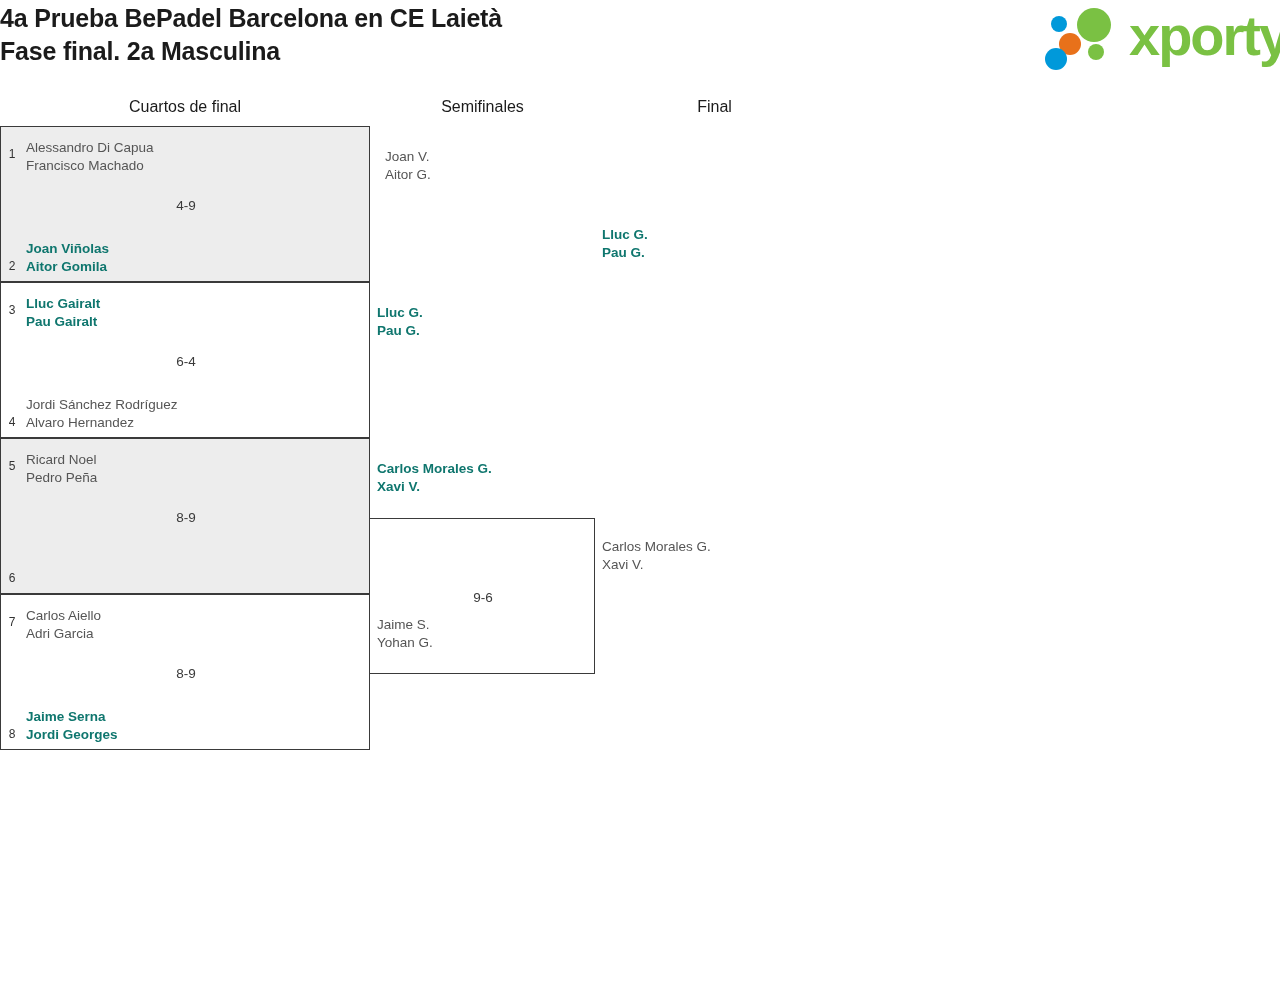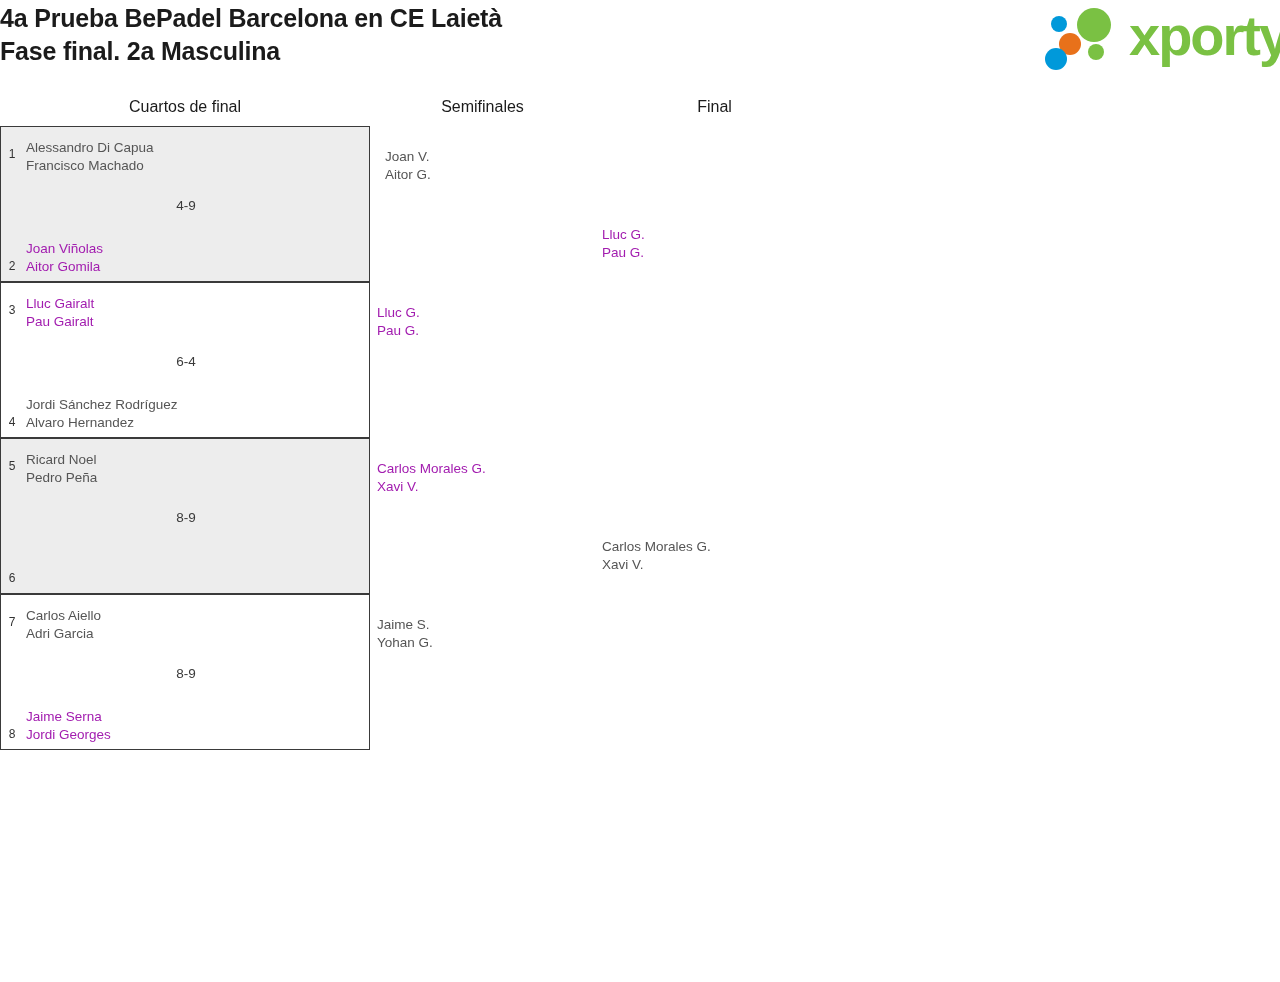--- a/index.html
+++ b/index.html
@@ -96,21 +96,21 @@
   }
 
   
   .team {
     position: absolute;
     font-size: 13.5px;
     line-height: 18px;
     white-space: pre-line;
   }
   .team.loser  { color: #555555; font-weight: normal; }
-  .team.winner { color: #a21caf; font-weight: normal; }
+  .team.winner { color: #0f766e; font-weight: bold; }
 
   .seed {
     position: absolute;
     font-size: 12px;
     line-height: 14px;
     color: #333333;
     text-align: center;
     width: 18px;
   }
 
@@ -180,20 +180,23 @@
     <span class="seed" style="left:2px; top:132px;">8</span>
     <span class="team winner" style="left:25px; top:113px;">Jaime Serna
 Jordi Georges</span>
   </div>
 
   <span class="team loser" style="left:377px; top:22px;margin-left:8px;">Joan V.
 Aitor G.</span>
   <span class="team winner" style="left:377px; top:178px;">Lluc G.
 Pau G.</span>
 
+  <div class="round-box" style="left:370px; top:392px; width:225px; height:156px;">
+    <span class="score" style="left:60px; top:70px; width:106px;">9-6</span>
+  </div>
   <span class="team winner" style="left:377px; top:334px;">Carlos Morales G.
 Xavi V.</span>
   <span class="team loser" style="left:377px; top:490px;">Jaime S.
 Yohan G.</span>
 
   <span class="team winner" style="left:602px; top:100px;">Lluc G.
 Pau G.</span>
   <span class="team loser" style="left:602px; top:412px;">Carlos Morales G.
 Xavi V.</span>
 

